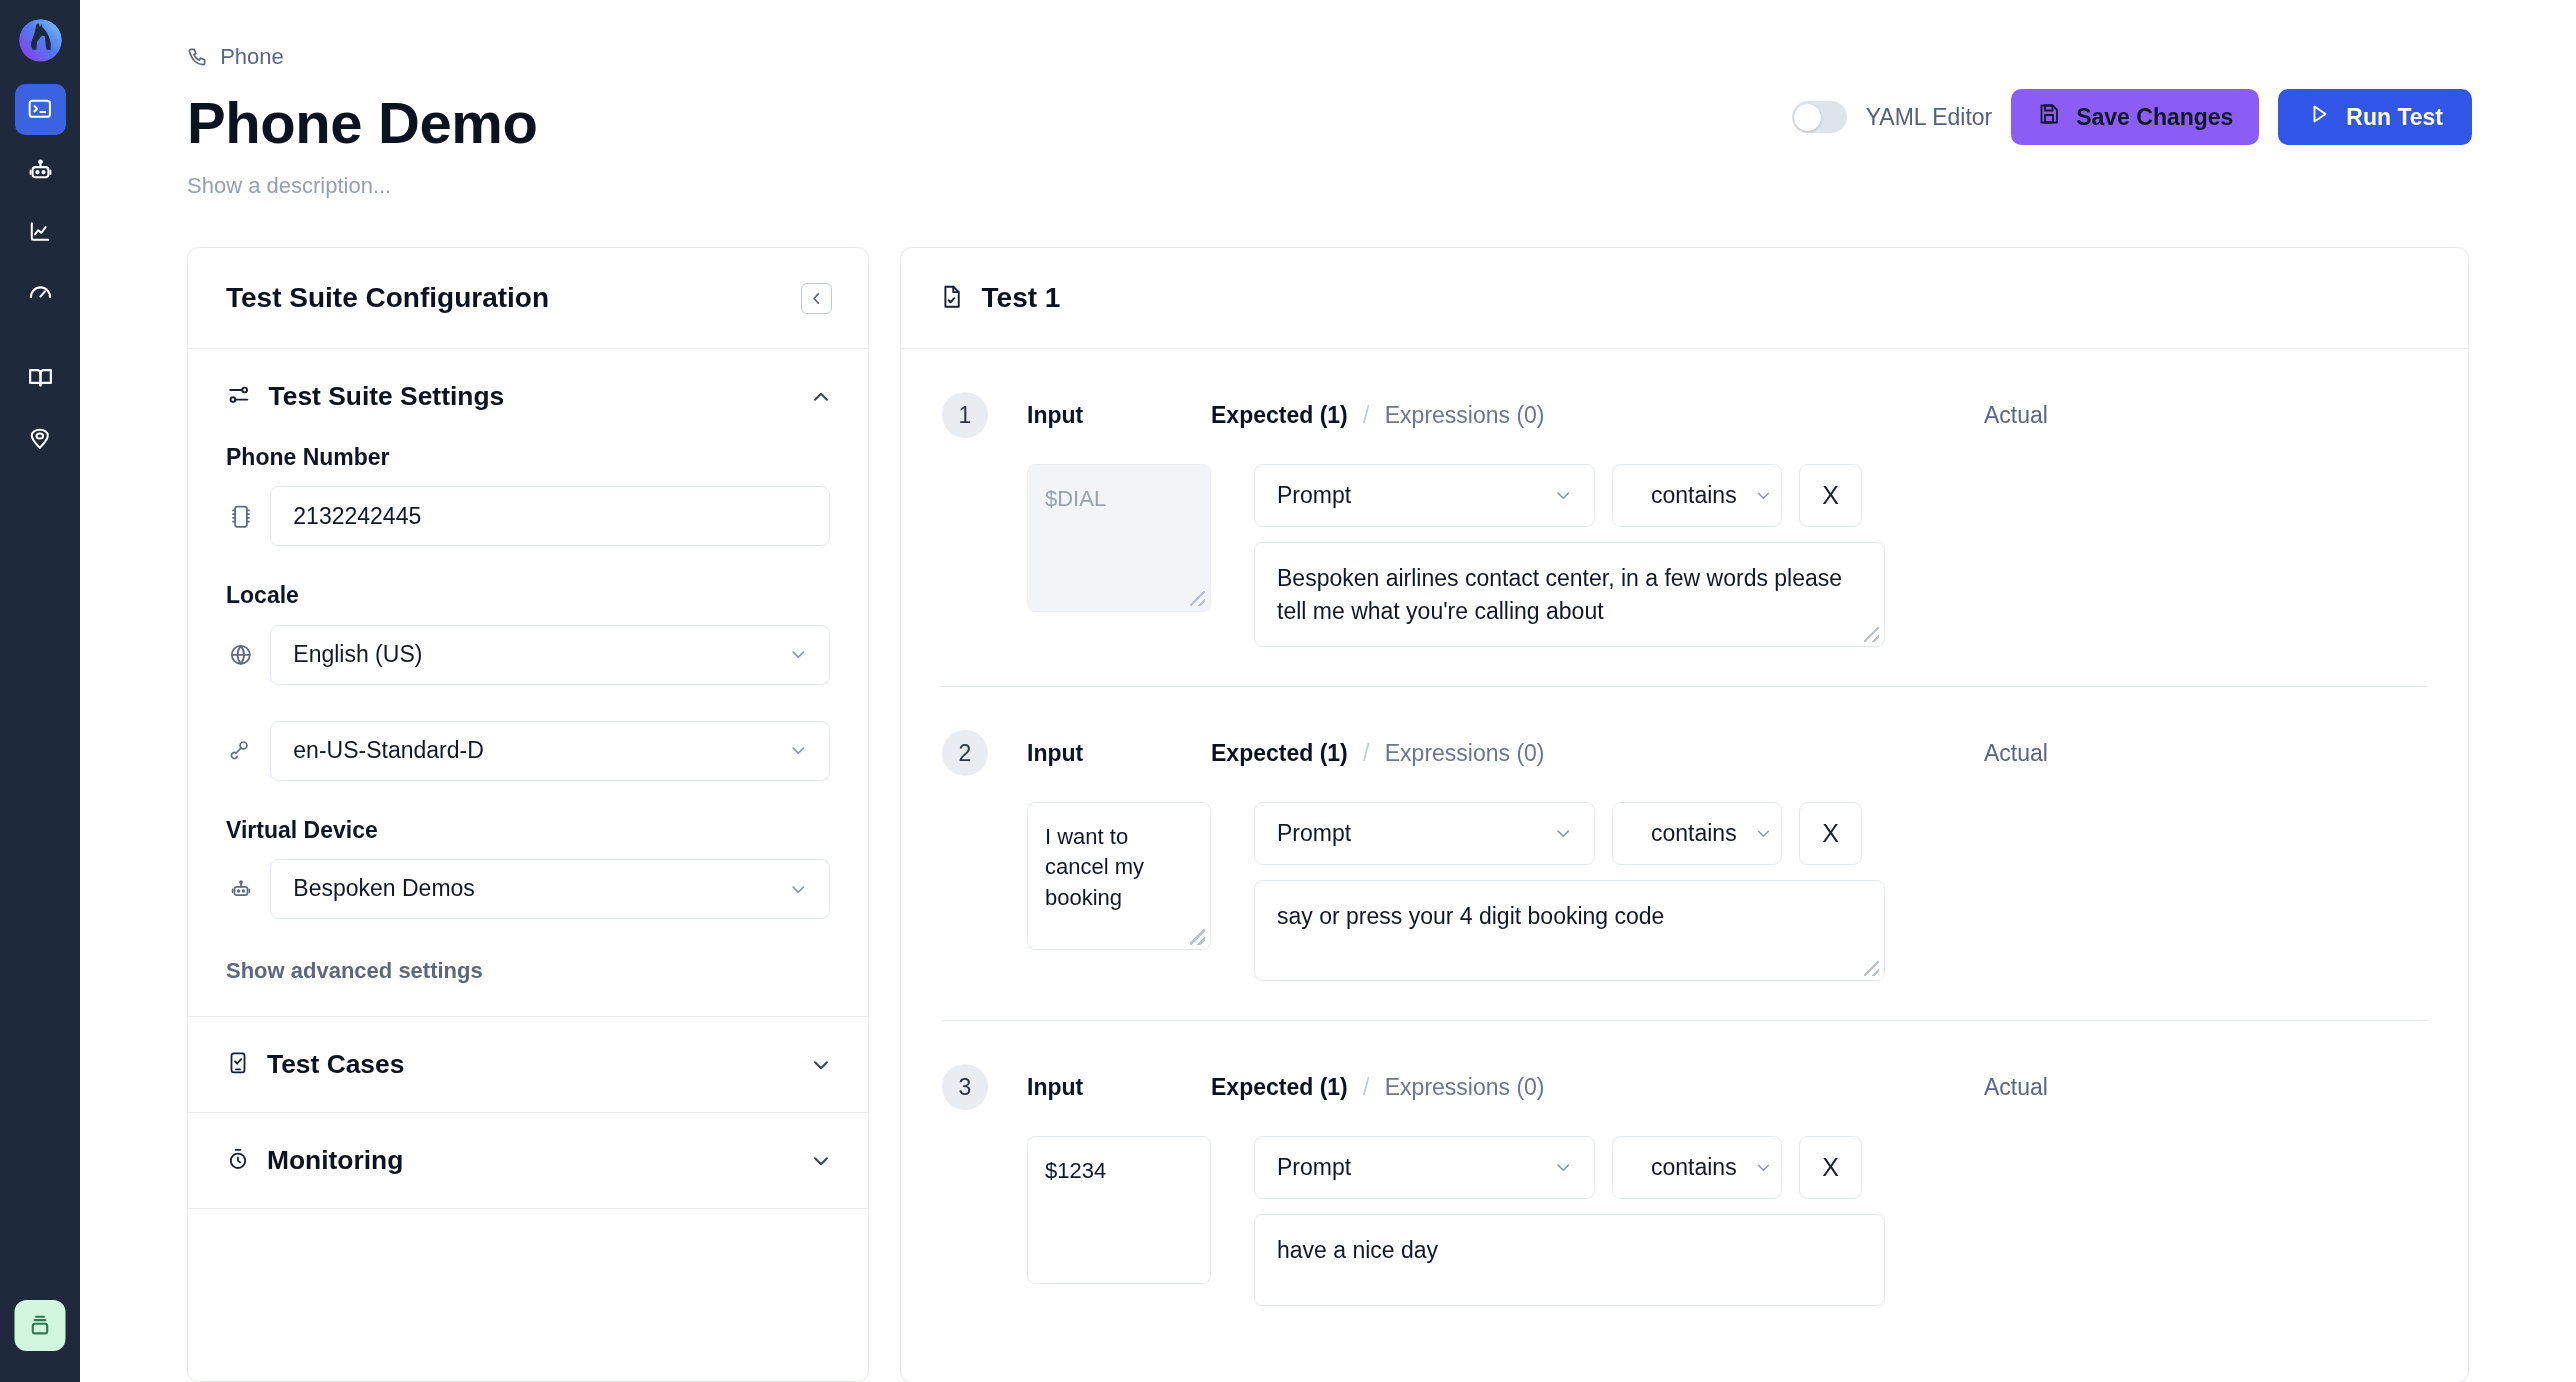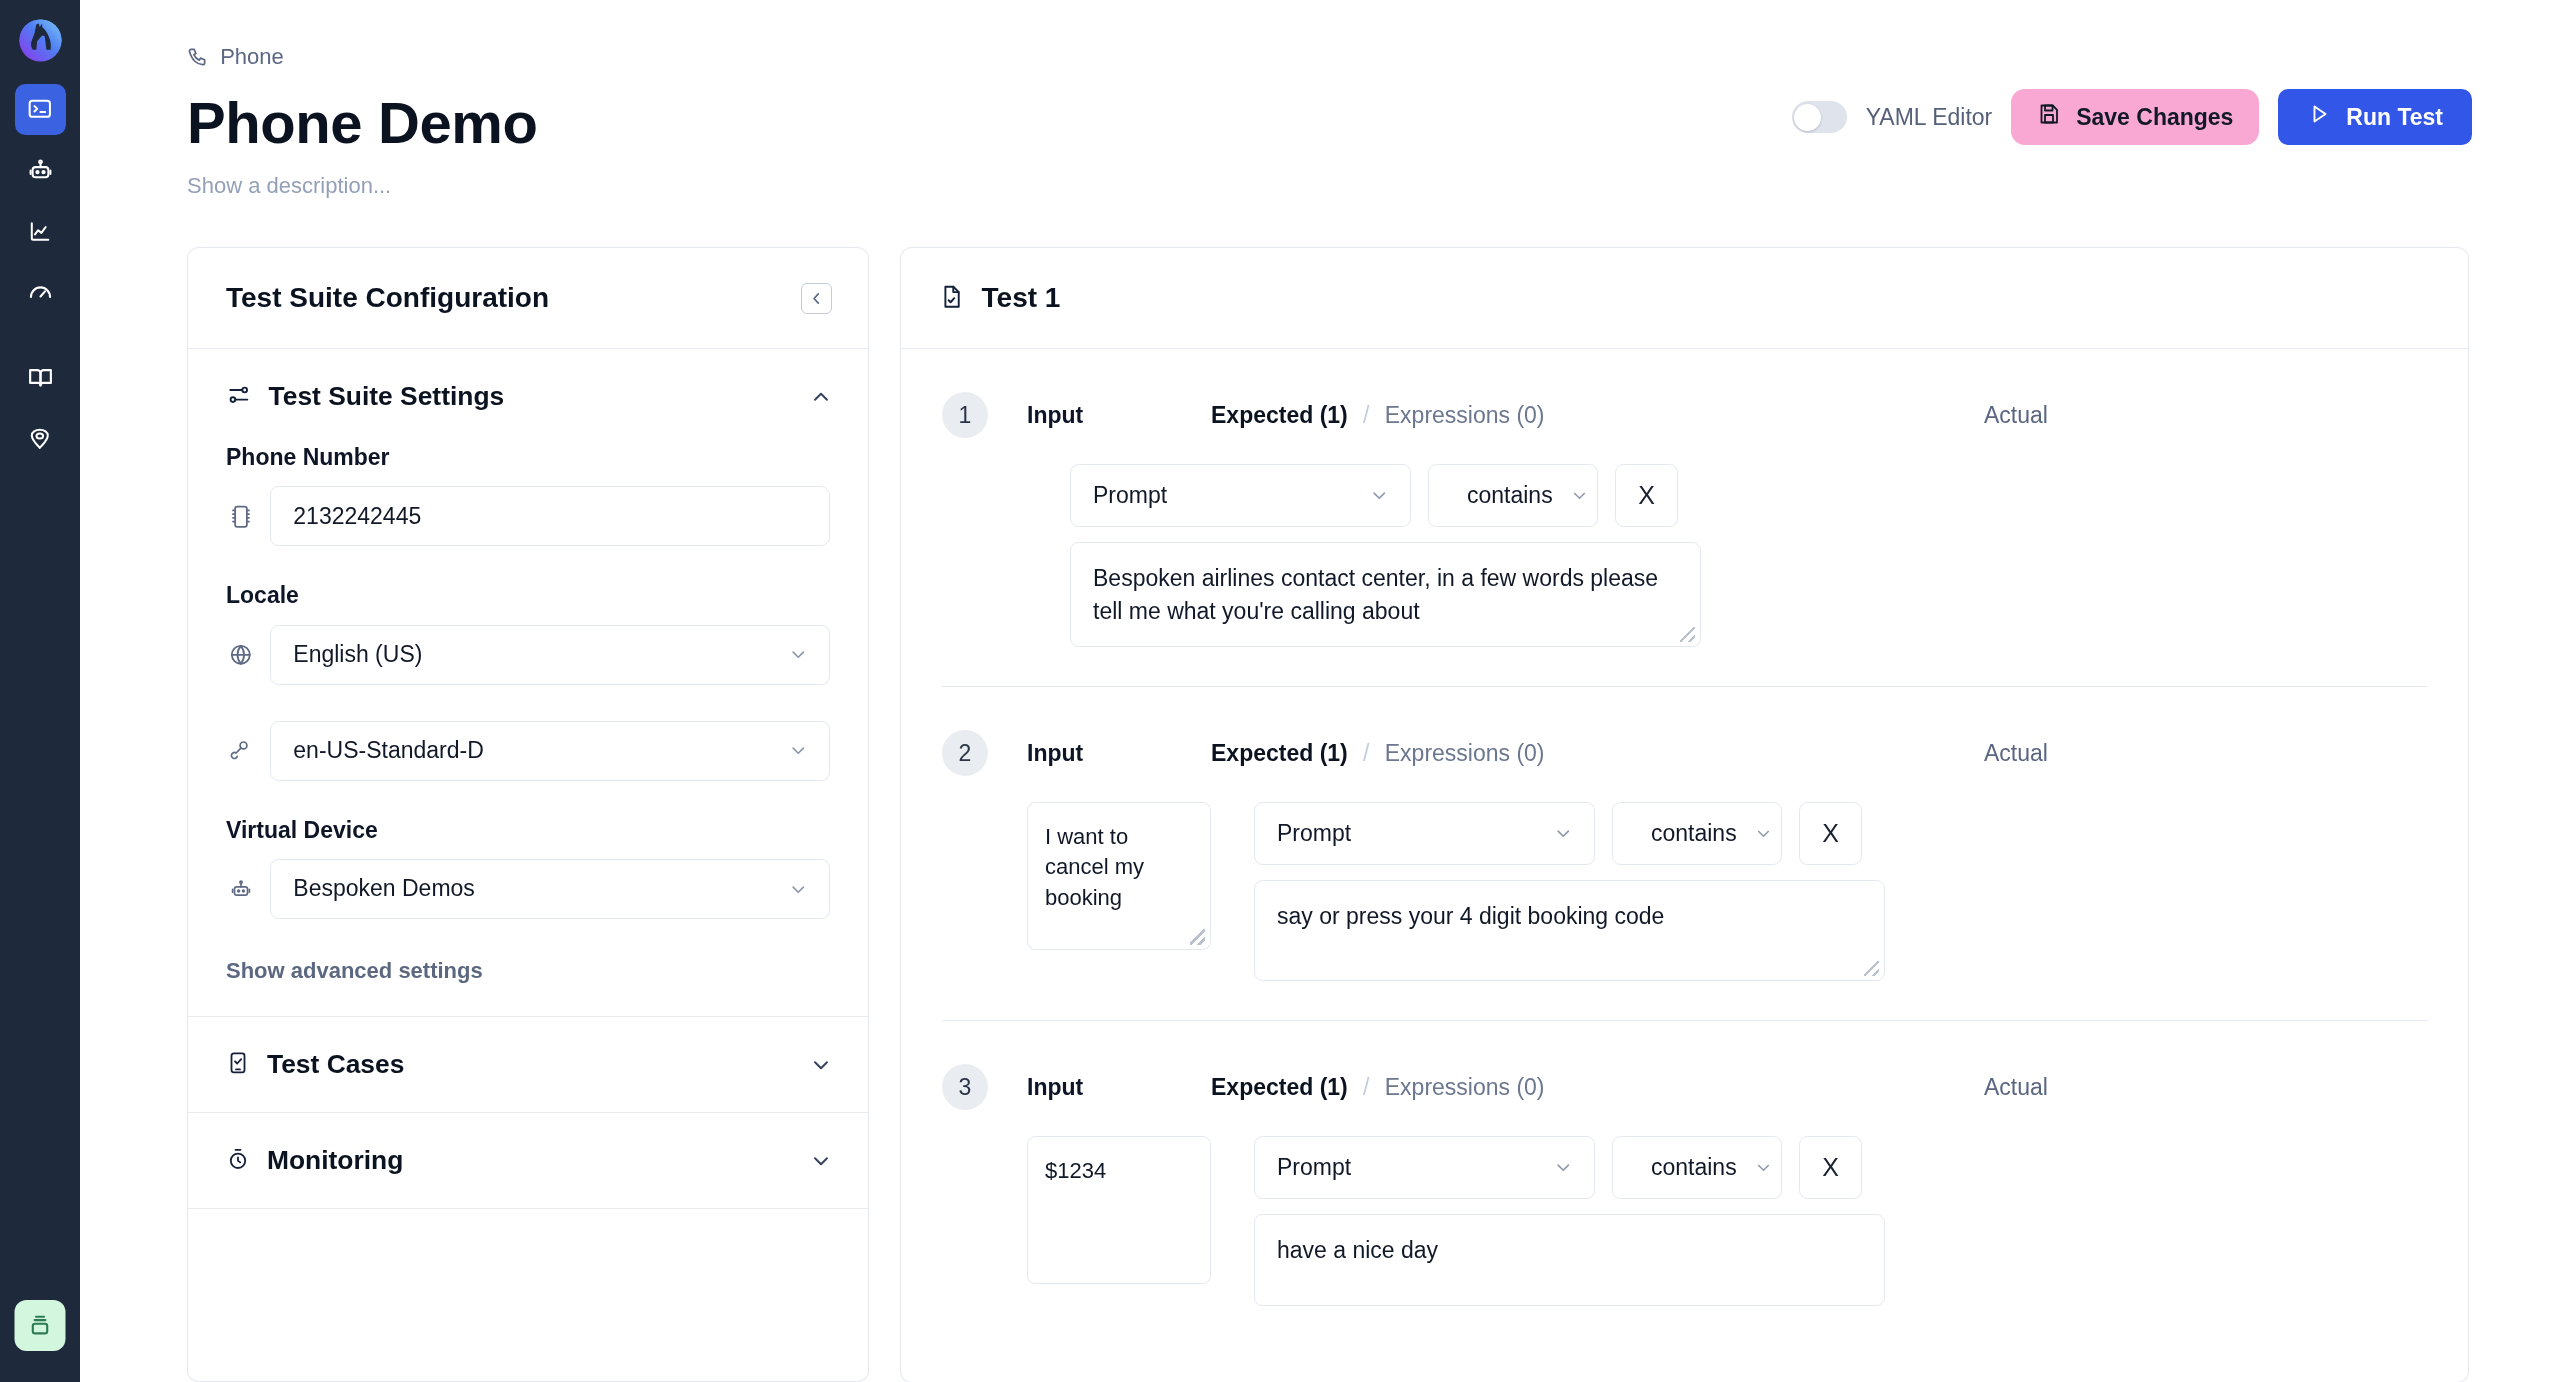--- a/index.html
+++ b/index.html
@@ -76,21 +76,21 @@
     width: 27px; height:27px; border-radius: 50%; background: #ffffff;
     box-shadow: 0 0.9px 2.6px rgba(16,24,40,.2);
   }
   .toggle-label { font-size: 23px; color: #56607a; }
   .btn {
     display: flex; align-items: center; gap: 15.3px;
     height: 56px; padding: 0 25.6px; border-radius: 10.2px;
     font-size: 23px; font-weight: 600; border: none; cursor: pointer;
     font-family: "Liberation Sans", sans-serif;
   }
-  .btn-secondary { background: #f9a8d4; color: #111827; border-radius: 14px; }
+  .btn-secondary { background: #8b5cf6; color: #111827; }
   .btn-primary { background: #3257e8; color: #ffffff; padding: 0 29px; }
 
   
   .content {
     position: absolute; left: 107px; right: 107px; top: 247px; bottom: 0;
     display: flex; gap: 31px; align-items: flex-start;
   }
 
   
   .card {
@@ -473,20 +473,24 @@
               <span class="col-input-h">Input</span>
               <span class="col-exp-h">
                 <span class="exp-active">Expected (1)</span>
                 <span class="exp-sep">/</span>
                 <span class="exp-inactive">Expressions (0)</span>
               </span>
               <span class="col-actual-h">Actual</span>
             </div>
             <div class="row-body">
               <div class="spacer"></div>
+              <div class="input-ta muted">
+                <span>$DIAL</span>
+                <span class="resize-grip"></span>
+              </div>
               <div class="exp-col">
                 <div class="exp-controls">
                   <div class="sel sel-type">
                     <span>Prompt</span>
                     <span class="chev-d">
                       <svg width="20.5" height="20.5" viewBox="0 0 24 24" fill="none" stroke="#8d98ad" stroke-width="2" stroke-linecap="round" stroke-linejoin="round">
                           <path d="M6 9.5l6 6 6-6"></path>
                         </svg>
                     </span>
                   </div>

